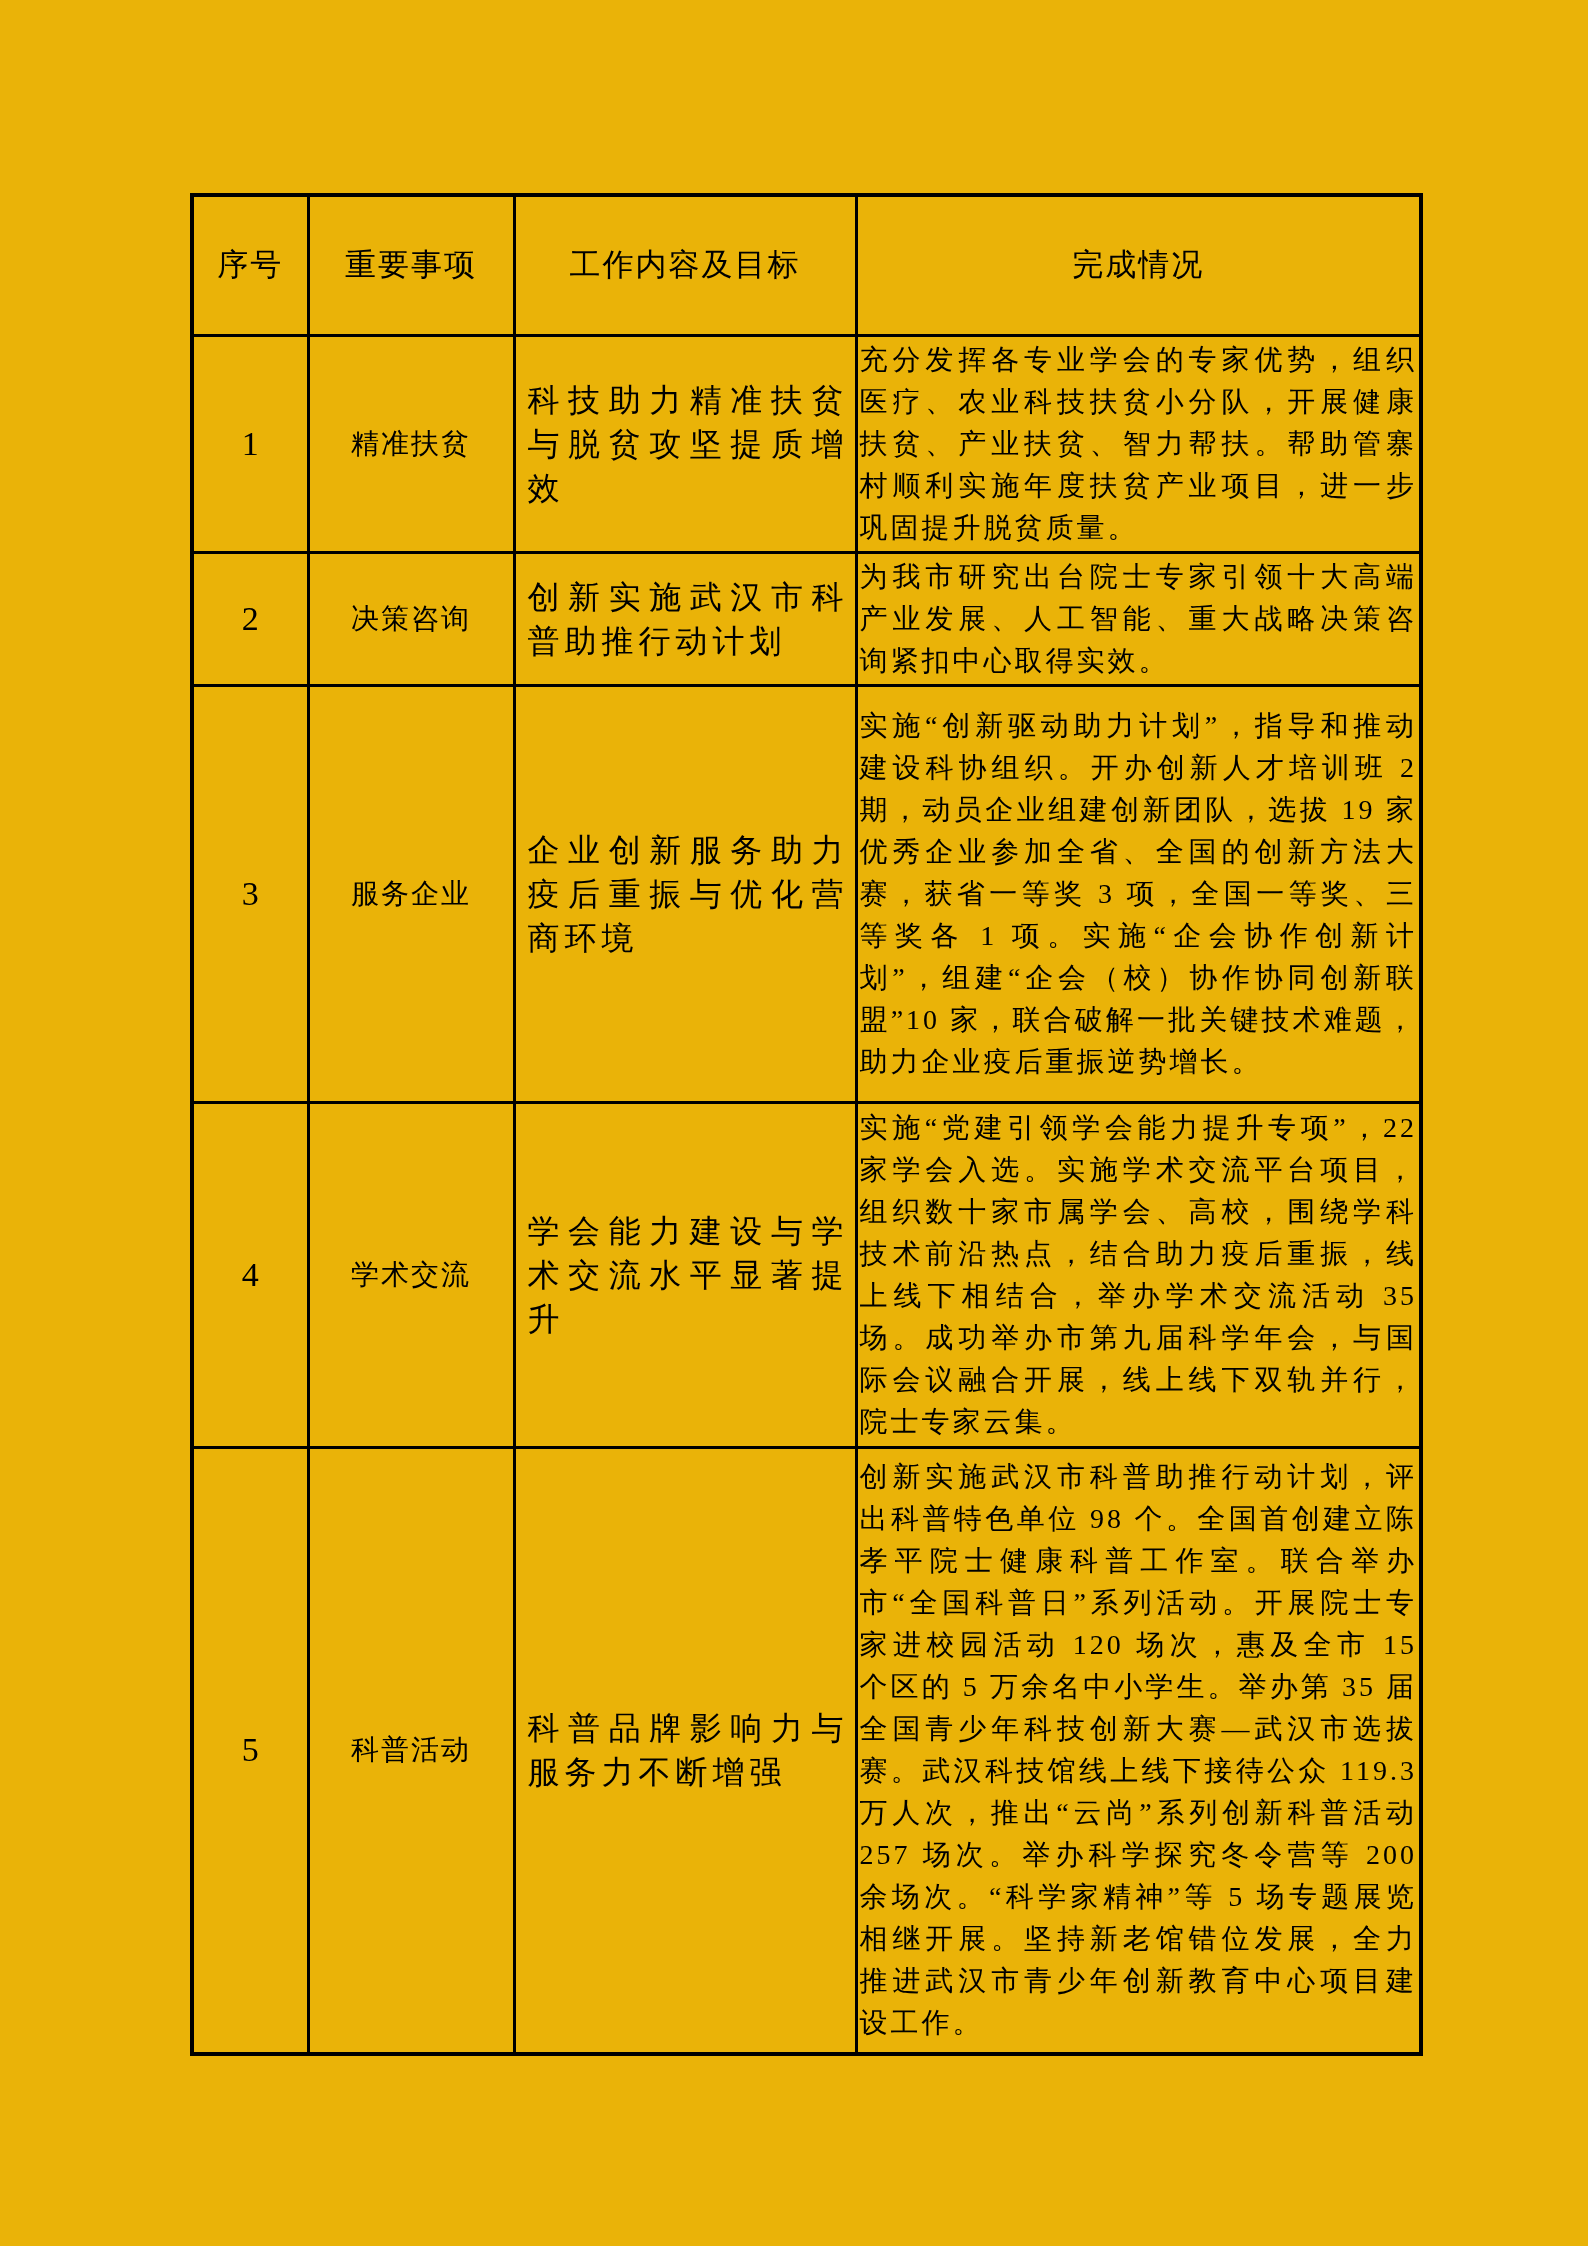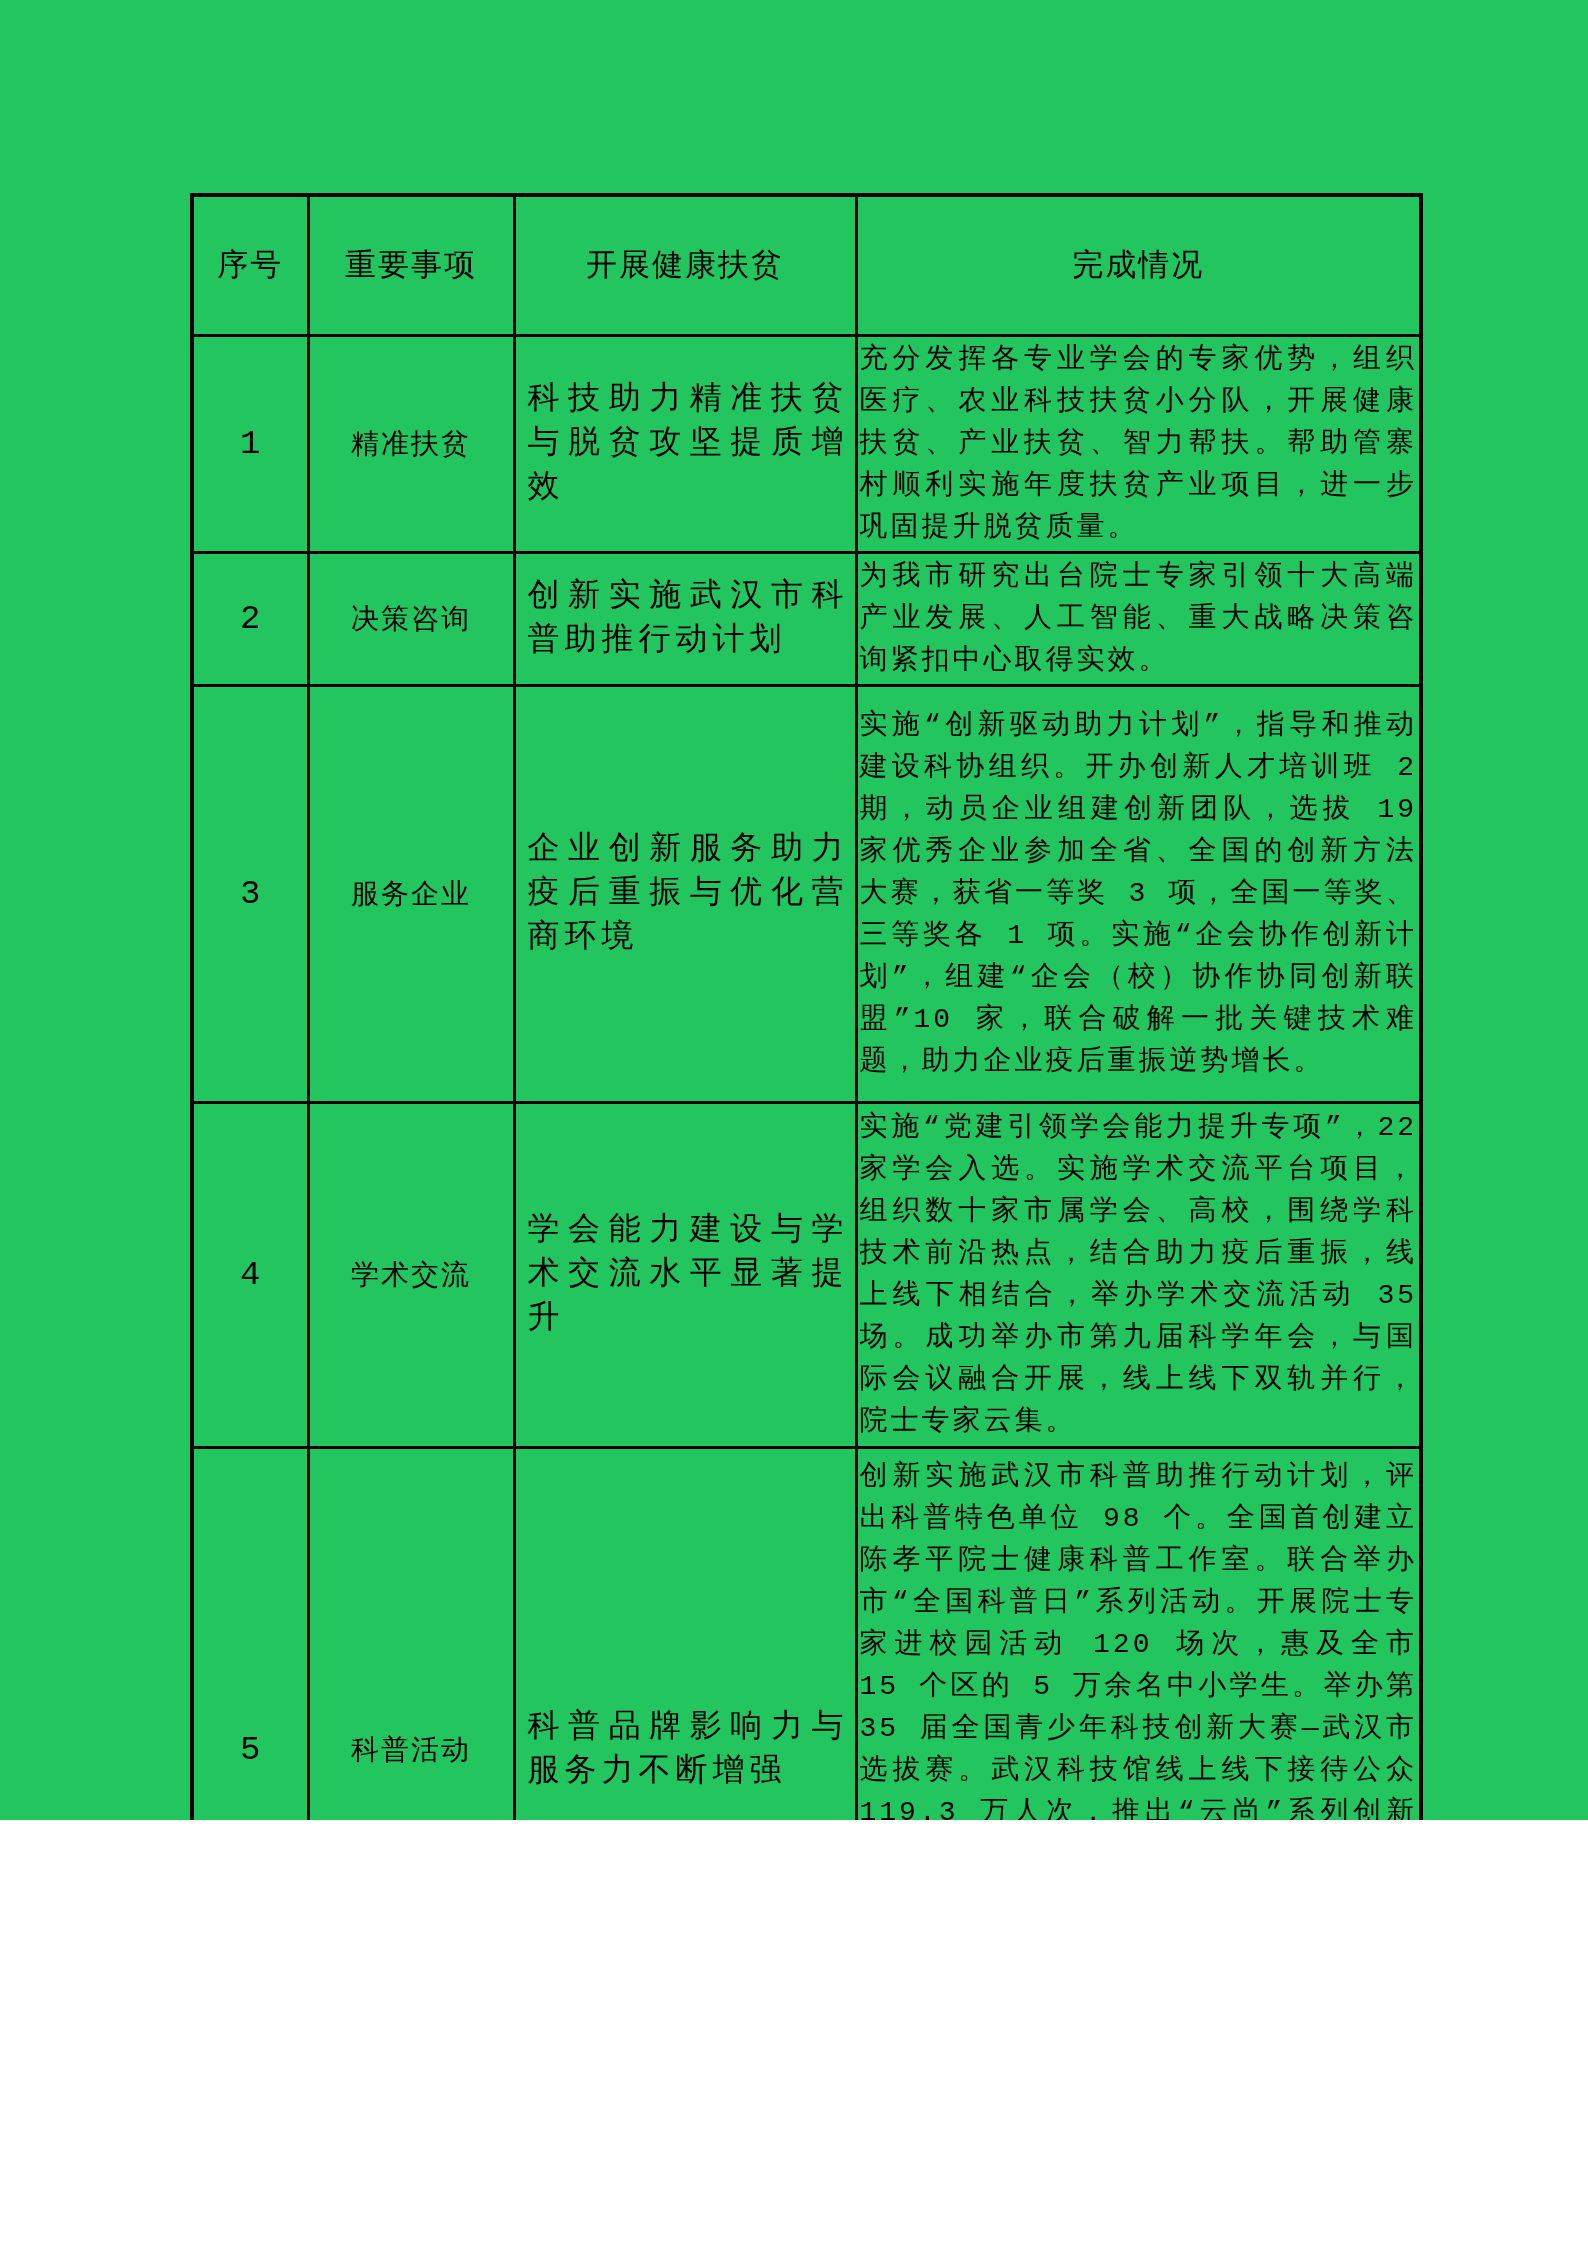--- a/index.html
+++ b/index.html
@@ -3,24 +3,24 @@
 <meta charset="utf-8">
 <style>
   html, body {
     margin: 0;
     padding: 0;
     background: #ffffff;
   }
   .page {
     position: relative;
     width: 1588px;
-    height: 1820px;
-    background: #22c55e;
+    height: 2246px;
+    background: #eab308;
     color: #000000;
-    font-family: Liberation Mono, monospace;
+    font-family: Liberation Serif, serif;
     overflow: hidden;
   }
   table.report {
     position: absolute;
     left: 190px;
     top: 193px;
     width: 1229px;
     border-collapse: collapse;
     table-layout: fixed;
     border: 4px solid #000000;
@@ -81,21 +81,21 @@
     <colgroup>
       <col style="width:116px">
       <col style="width:206px">
       <col style="width:342px">
       <col style="width:565px">
     </colgroup>
     <tbody>
       <tr class="h-hdr">
         <th class="hdr">序号</th>
         <th class="hdr">重要事项</th>
-        <th class="hdr">开展健康扶贫</th>
+        <th class="hdr">工作内容及目标</th>
         <th class="hdr">完成情况</th>
       </tr>
       <tr class="h-r1">
         <td class="no-cell">1</td>
         <td class="item-cell">精准扶贫</td>
         <td class="goal-cell">科技助力精准扶贫与脱贫攻坚提质增效</td>
         <td class="comp-cell">充分发挥各专业学会的专家优势，组织医疗、农业科技扶贫小分队，开展健康扶贫、产业扶贫、智力帮扶。帮助管寨村顺利实施年度扶贫产业项目，进一步巩固提升脱贫质量。</td>
       </tr>
       <tr class="h-r2">
         <td class="no-cell">2</td>

